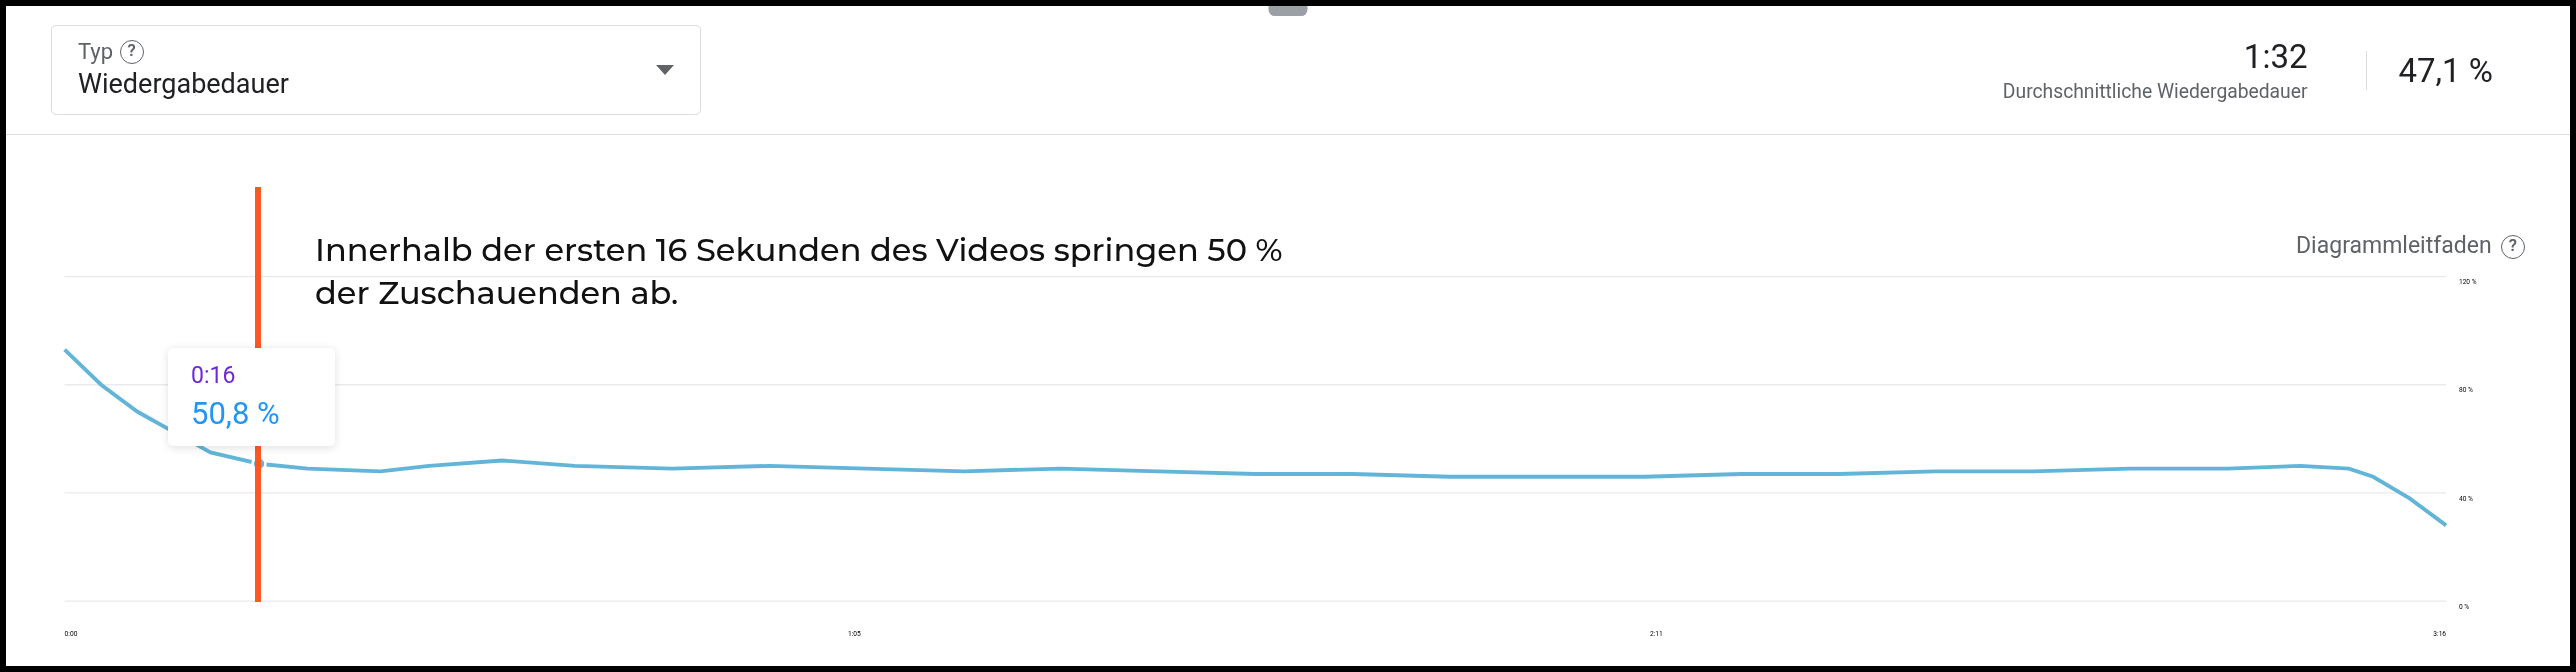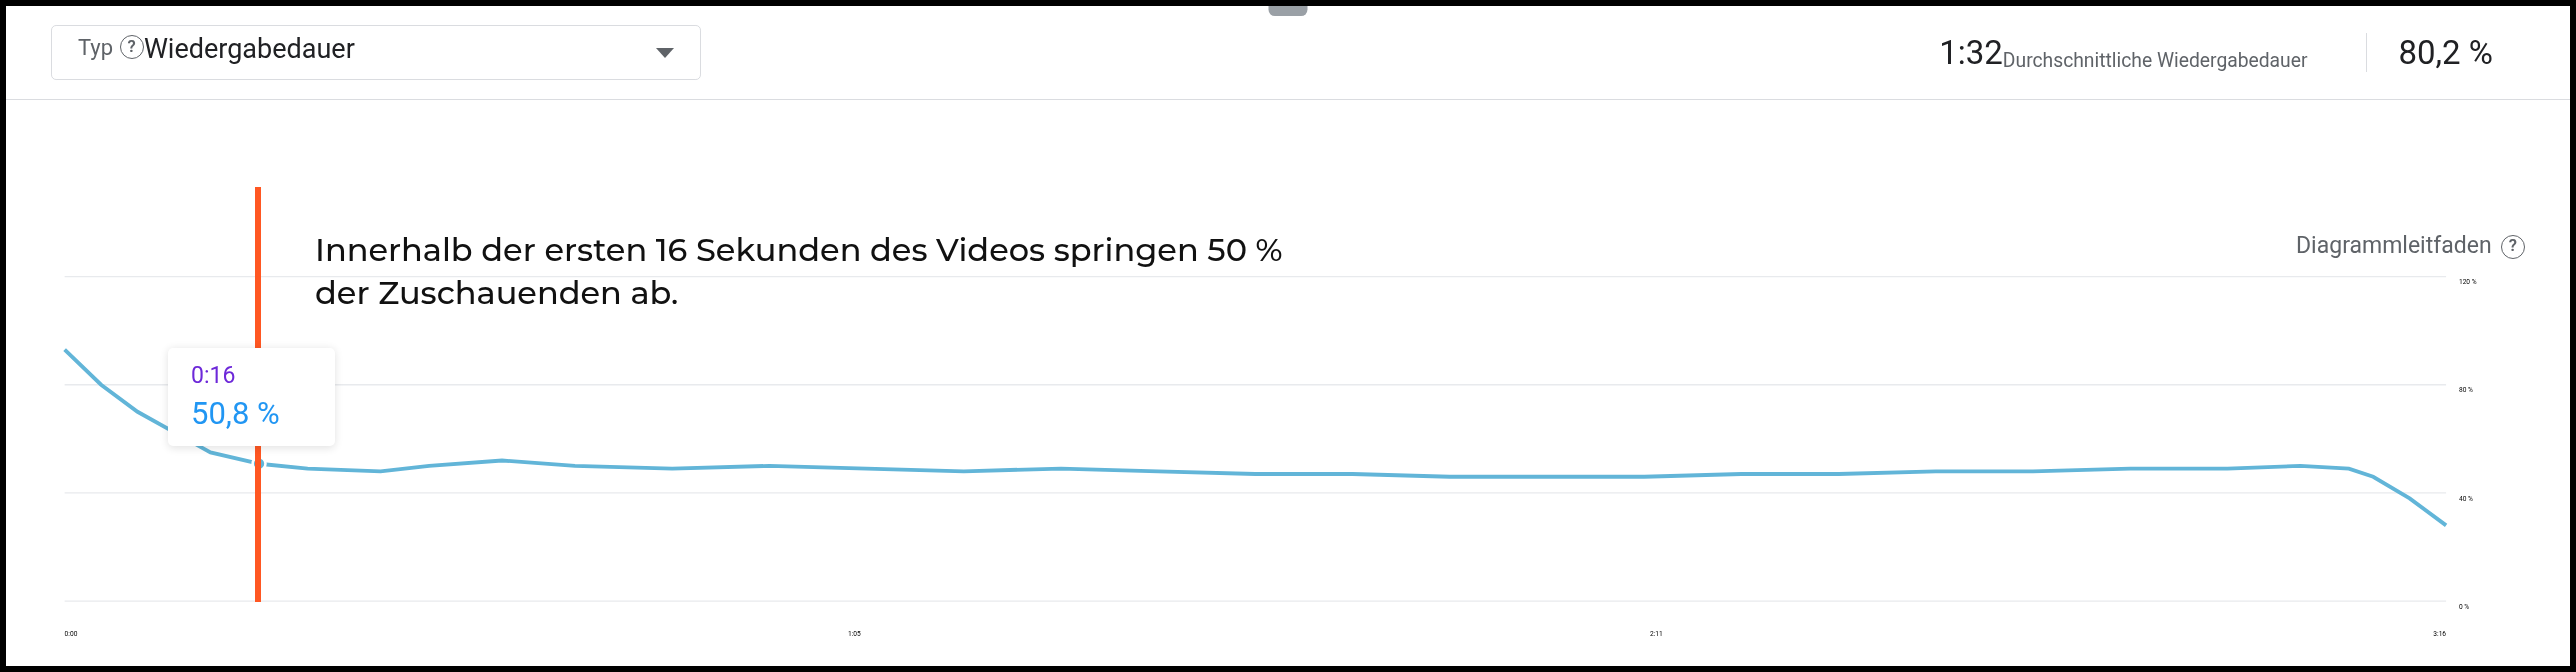--- a/index.html
+++ b/index.html
@@ -41,23 +41,23 @@
     display:flex;
     align-items:center;
     padding:19.3px 45px 19.3px 45px;
     gap:26px;
     border-bottom:0.6px solid var(--border);
   }
   .type-select{
     border:0.6px solid var(--border);
     border-radius:5.1px;
     min-width:650px;
-    padding:3px 26px 14px 26px;
+    padding:13px 26px 14px 26px;
     display:flex;
-    flex-direction:row;
+    flex-direction:column;
     position:relative;
     cursor:pointer;
     background:#fff;
   }
   .type-label-row{
     display:flex;align-items:center;gap:6.4px;
     font-size:22px;color:var(--text-light);font-weight:400;
   }
   .type-value{
     font-size:27px;color:#202124;font-weight:400;margin-top:3.9px;
@@ -66,21 +66,21 @@
     position:absolute;right:26px;top:50%;transform:translateY(-50%);
     width:0;height:0;border-left:9px solid transparent;border-right:9px solid transparent;border-top:10.3px solid #5f6368;
   }
   .help-circle{
     display:inline-flex;align-items:center;justify-content:center;
     width:24.4px;height:24.4px;border:1.9px solid currentColor;border-radius:50%;
     font-size:16.7px;line-height:1;font-weight:600;
   }
   .header-spacer{flex:1;}
   .metric{
-    display:flex;align-items:flex-end;
+    display:flex;flex-direction:column;align-items:flex-end;
     padding:0 32px;
   }
   .metric + .metric{border-left:0.6px solid var(--border);}
   .metric-value{font-size:33px;color:#202124;}
   .metric-label{font-size:19.3px;color:var(--text-light);margin-top:3.9px;text-align:center;}
 
   
   .chart-wrap{
     position:absolute;
     left:45px;right:45px;top:142px;bottom:6.4px;
@@ -145,21 +145,21 @@
       <span class="caret"></span>
     </div>
 
     <div class="header-spacer"></div>
 
     <div class="metric">
       <div class="metric-value">1:32</div>
       <div class="metric-label">Durchschnittliche Wiedergabedauer</div>
     </div>
     <div class="metric">
-      <div class="metric-value">80,2 %</div>
+      <div class="metric-value">47,1 %</div>
     </div>
   </div>
 
   <div class="chart-wrap">
 
     <div class="guide-link">
       <span>Diagrammleitfaden</span>
       <span class="help-circle">?</span>
     </div>
 

